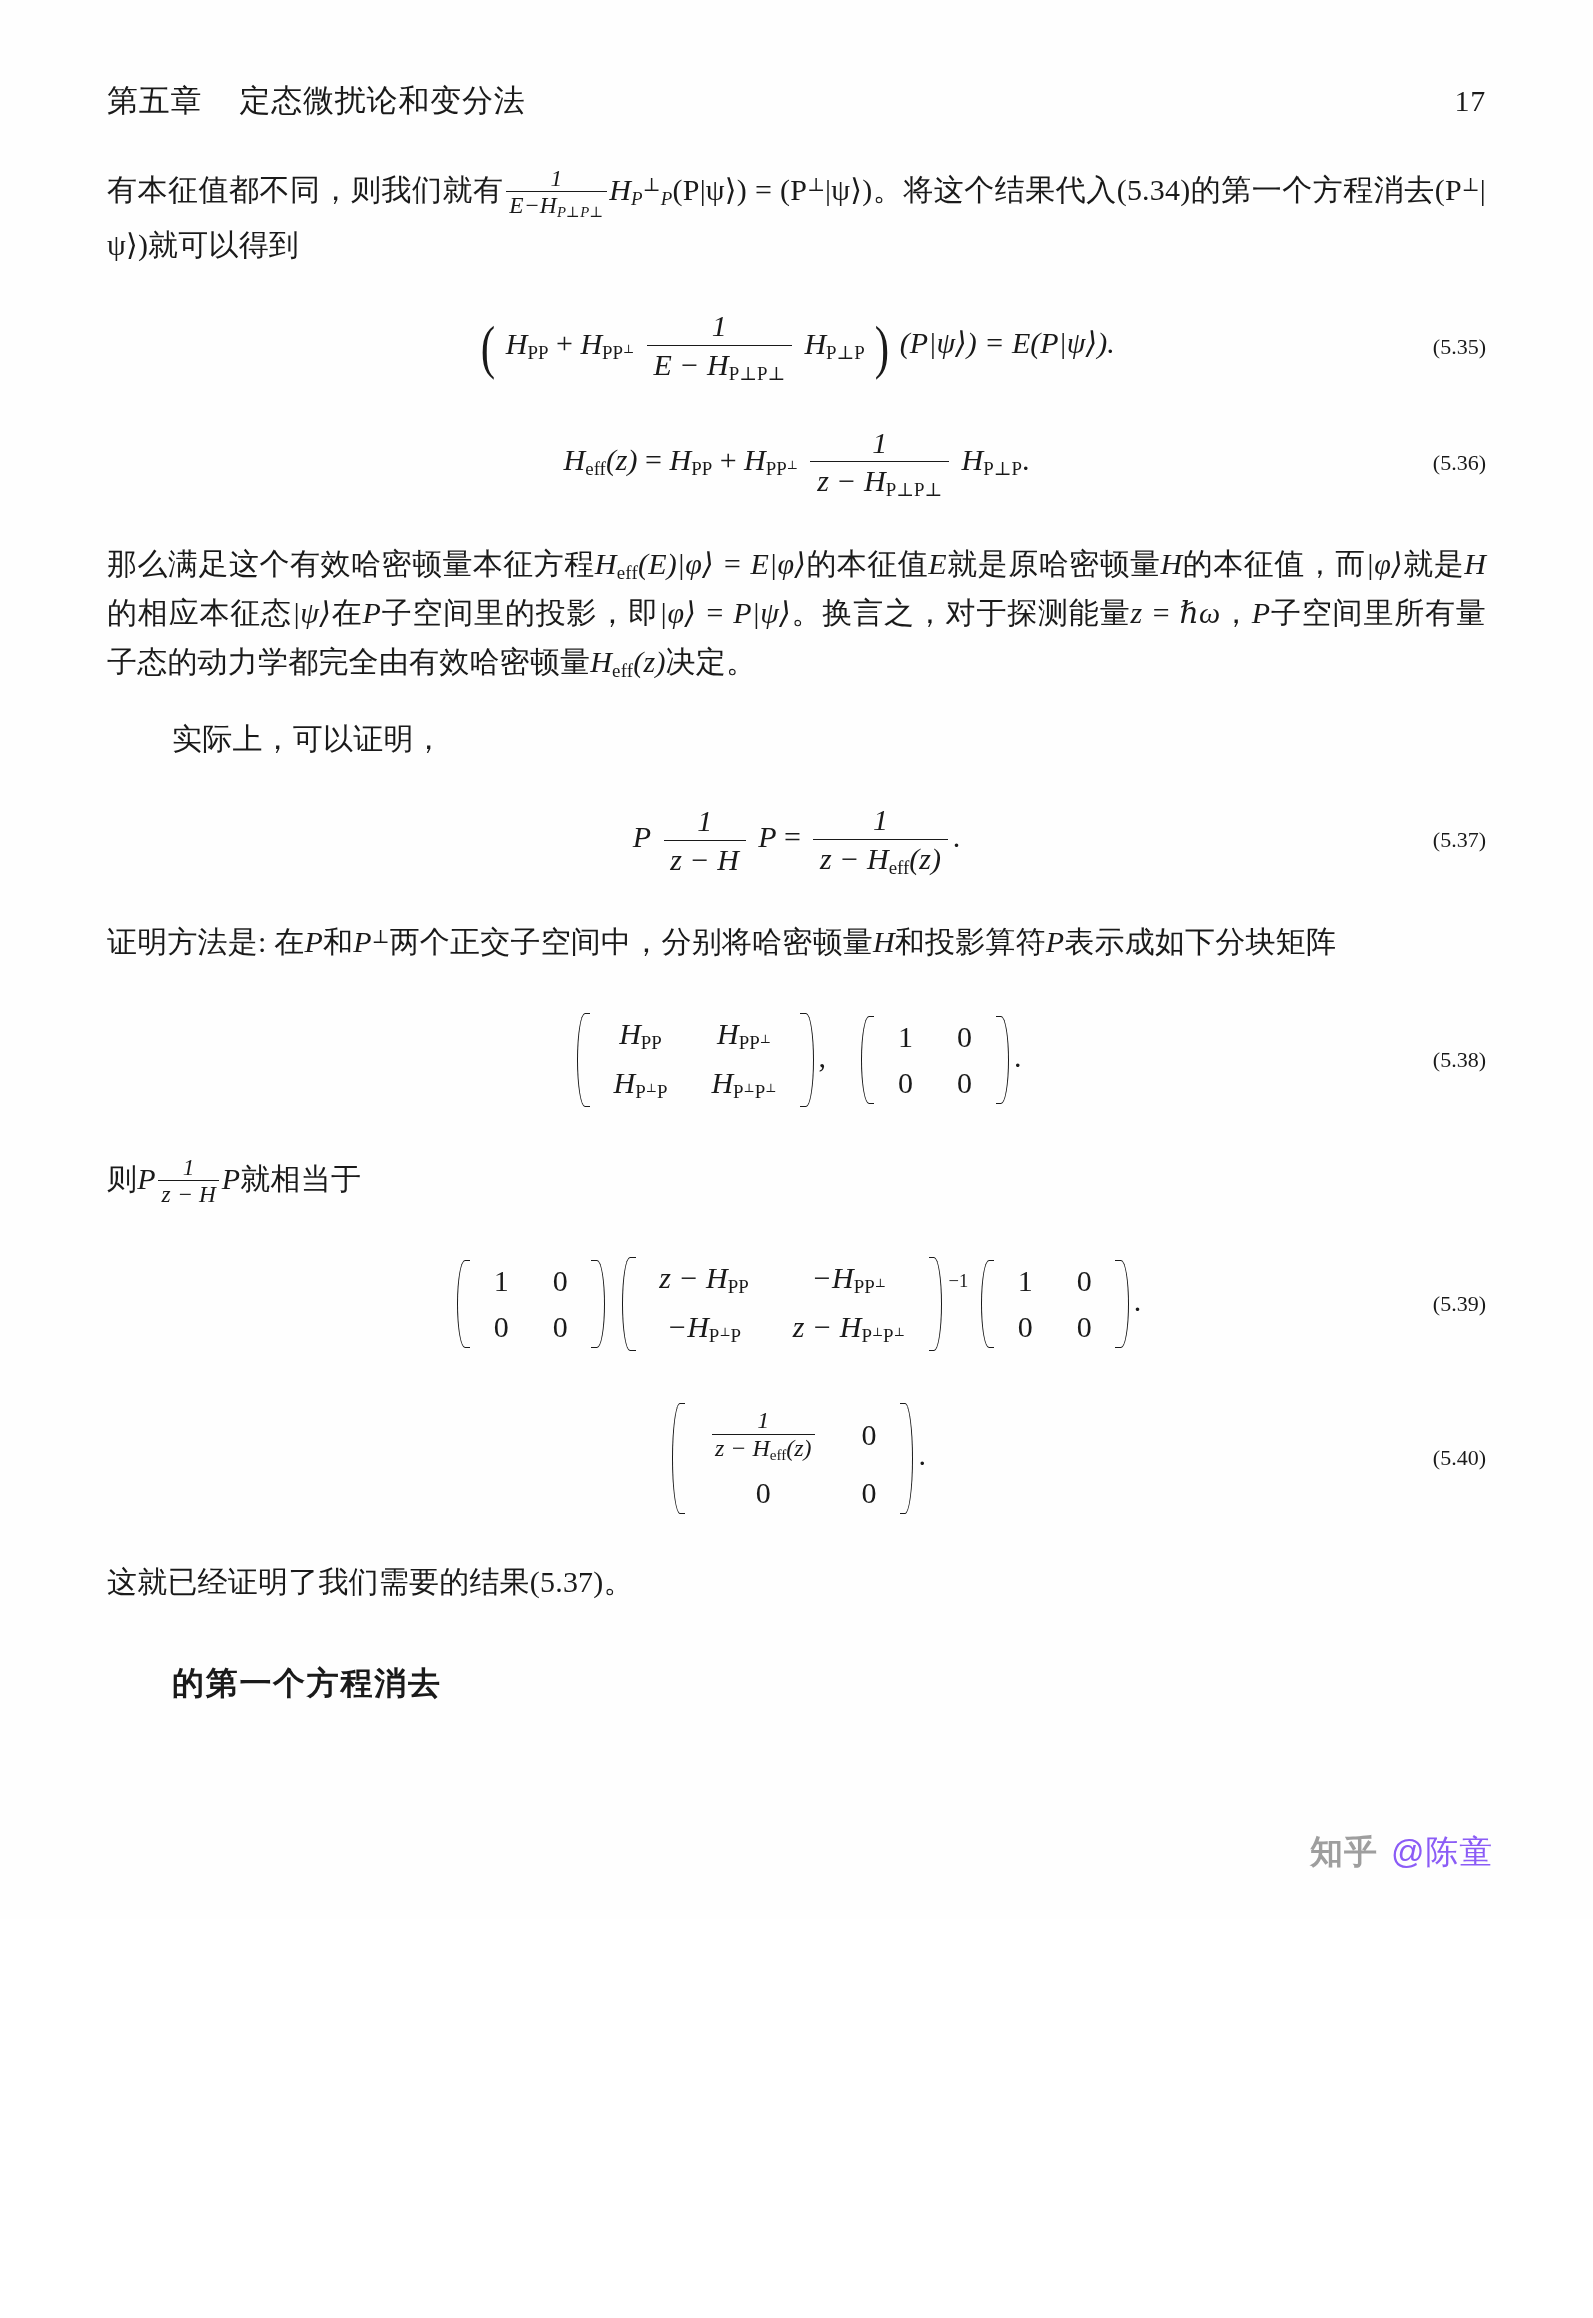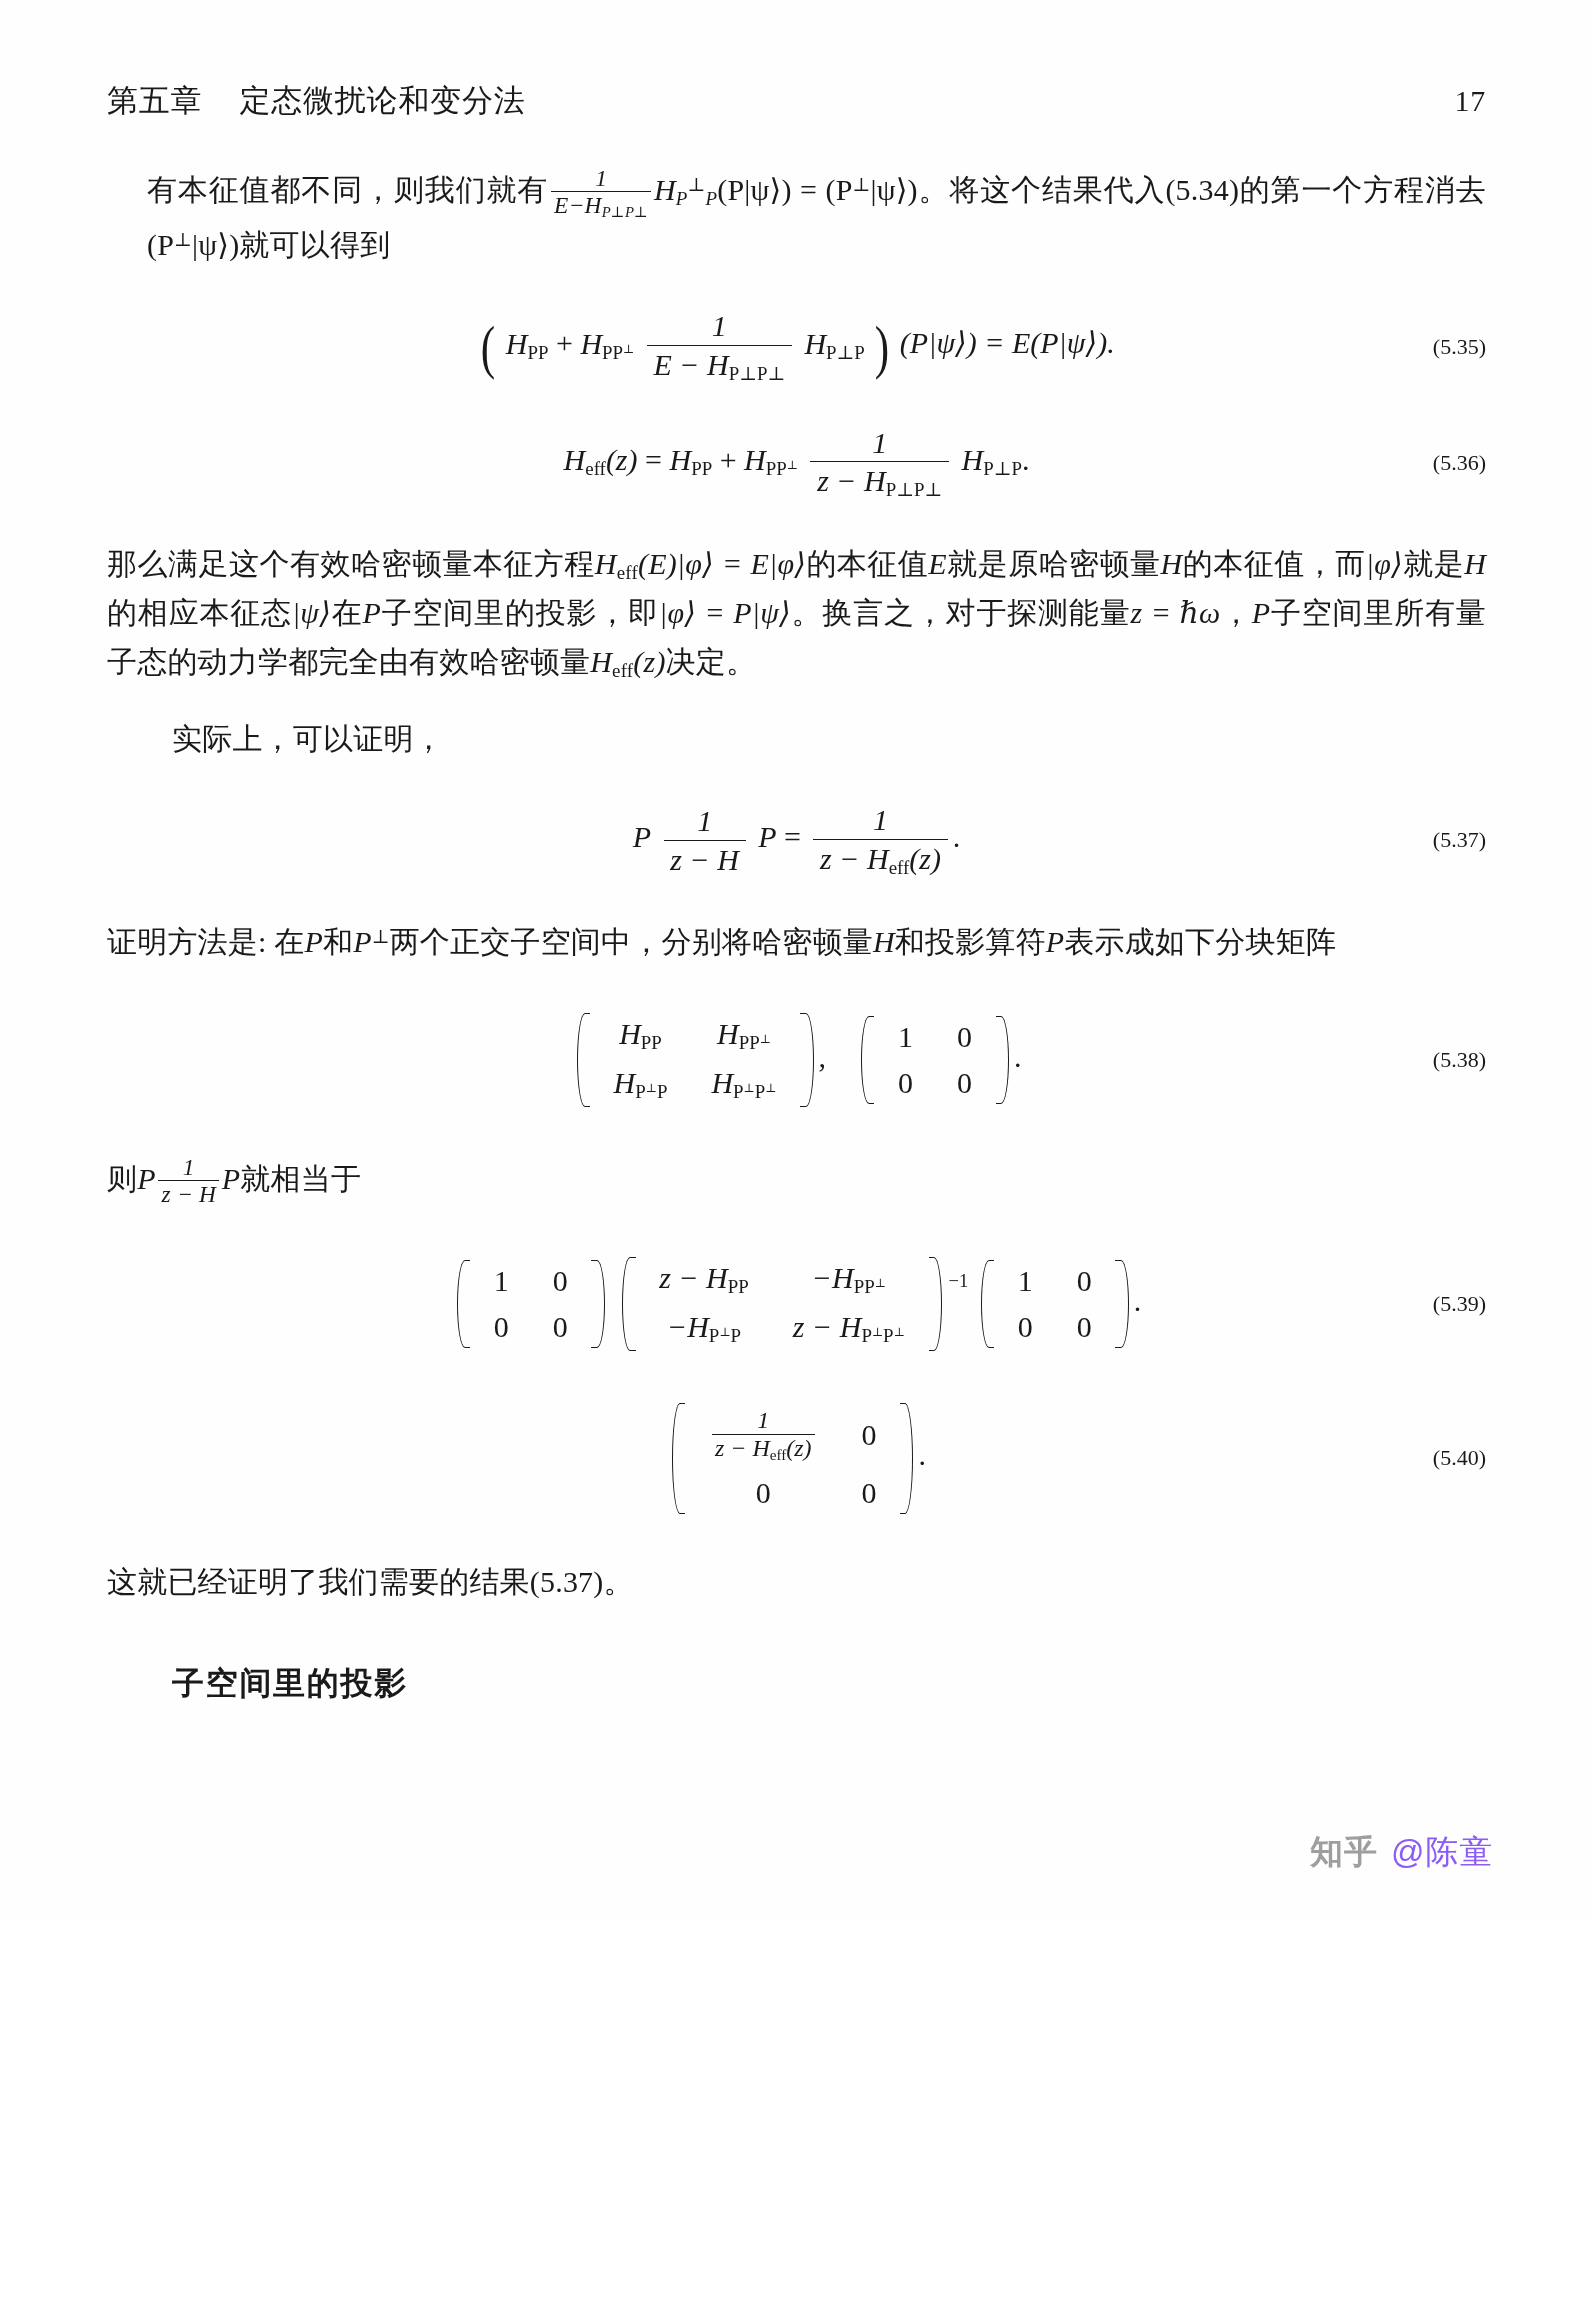--- a/index.html
+++ b/index.html
@@ -47,21 +47,21 @@
   }
 
   
   .para {
     font-size: 30px;
     line-height: 1.62;
     text-align: justify;
     margin: 28px 0 0 0;
     letter-spacing: 0.2px;
   }
-  .para.first { margin-top: 43px; margin-left: 40px; }
+  .para.first { margin-top: 43px; }
   .indent { text-indent: 65px; }
 
   
   .m { font-family: "Liberation Serif", "DejaVu Serif", serif; font-style: italic; }
   .mup { font-style: normal; }
   .sub {
     font-size: 0.63em;
     vertical-align: -0.28em;
     font-style: italic;
   }
@@ -394,21 +394,21 @@
           </tbody>
             </table>
           <span class="mbrack right"></span>
         </span><span class="mup">.</span>
       </div>
       <div class="tag">(5.40)</div>
     </div>
 
     <div class="para">这就已经证明了我们需要的结果(5.37)。</div>
 
-    <div class="subhead">子空间里的投影</div>
+    <div class="subhead">的第一个方程消去</div>
 
   </div>
 
   <div class="watermark">
     <span class="zh-logo">知乎</span>
     <span class="zh-name">@陈童</span>
   </div>
 </div>
 
 

